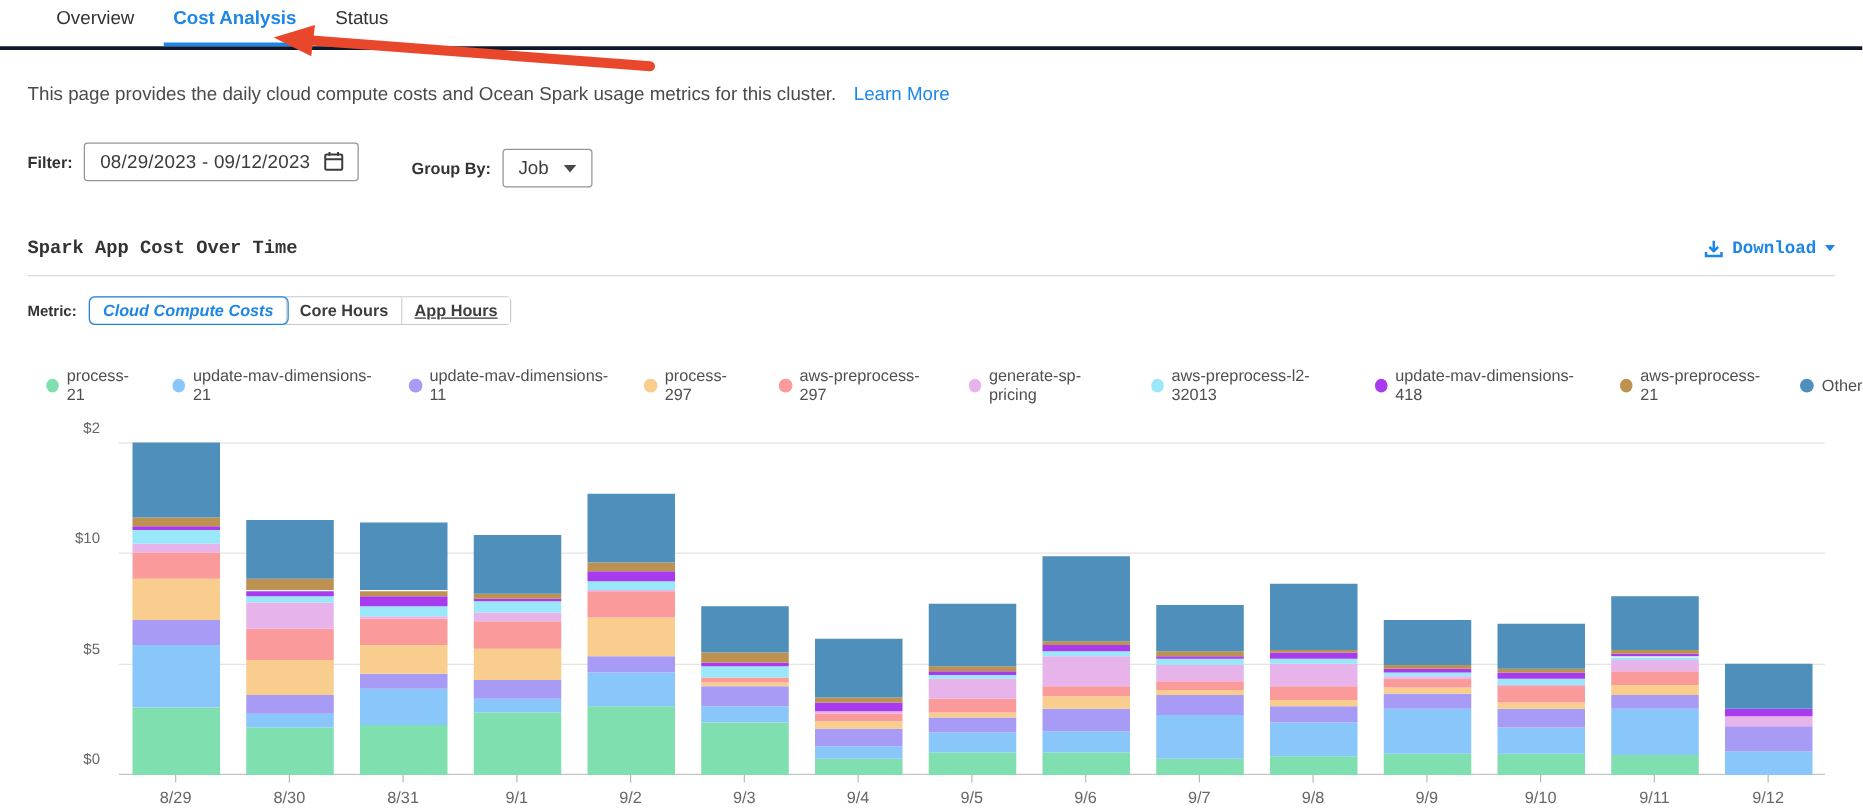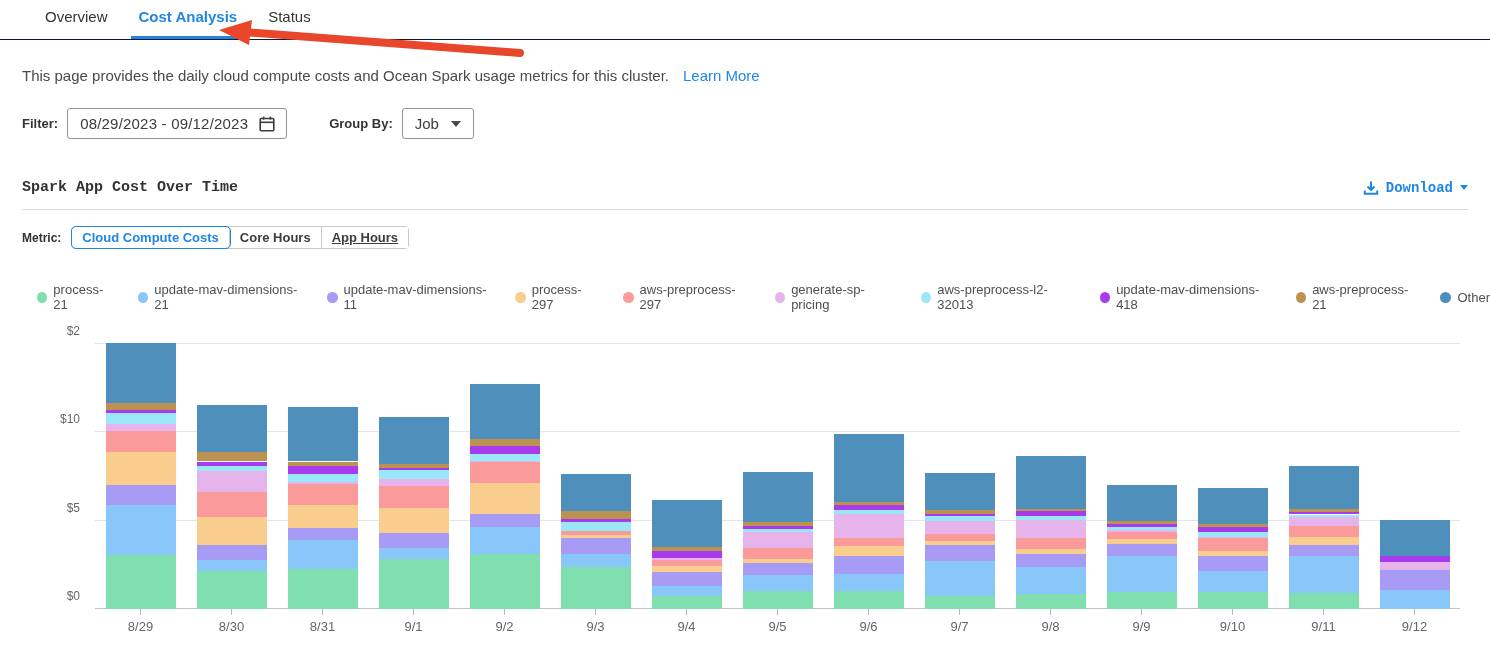--- a/index.html
+++ b/index.html
@@ -1,57 +1,57 @@
 <!DOCTYPE html>
 <html><head>
 <meta charset="utf-8">
 <style>
   * { margin:0; padding:0; box-sizing:border-box; }
   html,body { background:#fff; width:1490px; height:646px; overflow:hidden;
     font-family:"Liberation Sans", sans-serif; color:#333; }
 
   
-  .tabbar { position:relative; height:40px; border-bottom:1px solid #0f172a; padding-left:37px;
+  .tabbar { position:relative; height:40px; border-bottom:3px solid #0f172a; padding-left:37px;
     display:flex; align-items:flex-end; }
   .tab { font-size:15px; color:#333; padding:10px 8px 11px 8px; margin-right:15px; cursor:pointer;
     border-bottom:3px solid transparent; }
   .tab.active { color:#1e87e5; border-bottom-color:#1e87e5; font-weight:bold; }
   .annot-arrow { position:absolute; left:0; top:0; width:600px; height:70px; pointer-events:none; z-index:5; }
 
   
   .desc { margin:27px 0 0 22px; font-size:15px; color:#4a4a4a; }
   .desc a { color:#1e87e5; text-decoration:none; margin-left:14px; cursor:pointer; }
 
   
   .controls { margin:24px 0 0 22px; display:flex; align-items:center; }
   .ctl-label { font-size:13px; font-weight:bold; color:#333; margin-right:9px; }
   .datebox { display:flex; align-items:center; gap:10px; border:1px solid #8f969c; border-radius:3px;
     height:31px; padding:0 10px 0 12px; background:#fff; cursor:pointer; }
   .datebox .dates { font-size:15px; color:#3c3c3c; letter-spacing:.2px; }
-  .groupwrap { margin-left:42px; display:flex; align-items:center; }
+  .groupwrap { margin-left:42px; display:flex; align-items:center;margin-top:11px; }
   .selectbox { display:flex; align-items:center; gap:12px; border:1px solid #8f969c; border-radius:3px;
     height:31px; padding:0 12px; background:#fff; font-size:15px; color:#3c3c3c; cursor:pointer; }
   .caret { width:0; height:0; border-left:5px solid transparent; border-right:5px solid transparent;
     border-top:6px solid #4a4a4a; }
 
   
   .section-head { margin:40px 22px 0 22px; display:flex; align-items:center; justify-content:space-between;font-family:Liberation Mono, monospace; }
   .section-title { font-size:15px; font-weight:bold; color:#333; }
   .download { display:flex; align-items:center; gap:7px; color:#1e87e5; font-size:14px; font-weight:bold; cursor:pointer; }
   .download .caret { border-top-color:#1e87e5; border-left-width:4px; border-right-width:4px; border-top-width:5px; }
   .section-divider { margin:13px 22px 0 22px; border-top:1px solid #dcdcdc; }
 
   
   .metric-row { margin:16px 0 0 22px; display:flex; align-items:center; }
   .metric-label { font-size:12px; font-weight:bold; margin-right:10px; }
   .seg { display:flex; border:1px solid #c9c9c9; border-radius:4px; overflow:visible; }
   .seg button { background:#fff; border:none; border-right:1px solid #c9c9c9; padding:3px 10px;
     font-size:13px; font-weight:bold; color:#3c3c3c; cursor:pointer; font-family:inherit; }
   .seg button:last-child { border-right:none;text-decoration:underline; }
-  .seg button.active { color:#1e87e5; outline:1px solid #1e87e5; border-radius:4px; position:relative; z-index:1; }
+  .seg button.active { color:#1e87e5; outline:1px solid #1e87e5; border-radius:4px; position:relative; z-index:1;font-style:italic; }
 
   
   .legend { margin:33px 0 0 37px; display:flex; align-items:center; flex-wrap:nowrap; gap:24px; }
   .legend-item { display:flex; align-items:center; gap:6px; cursor:pointer; }
   .legend-dot { width:11px; height:11px; border-radius:50%; }
   .legend-text { font-size:13px; color:#4f4f4f; }
 
   
   .chart { position:relative; margin:32px 30px 0 22px; }
   .plot { position:relative; margin-left:73px; height:265px; }

